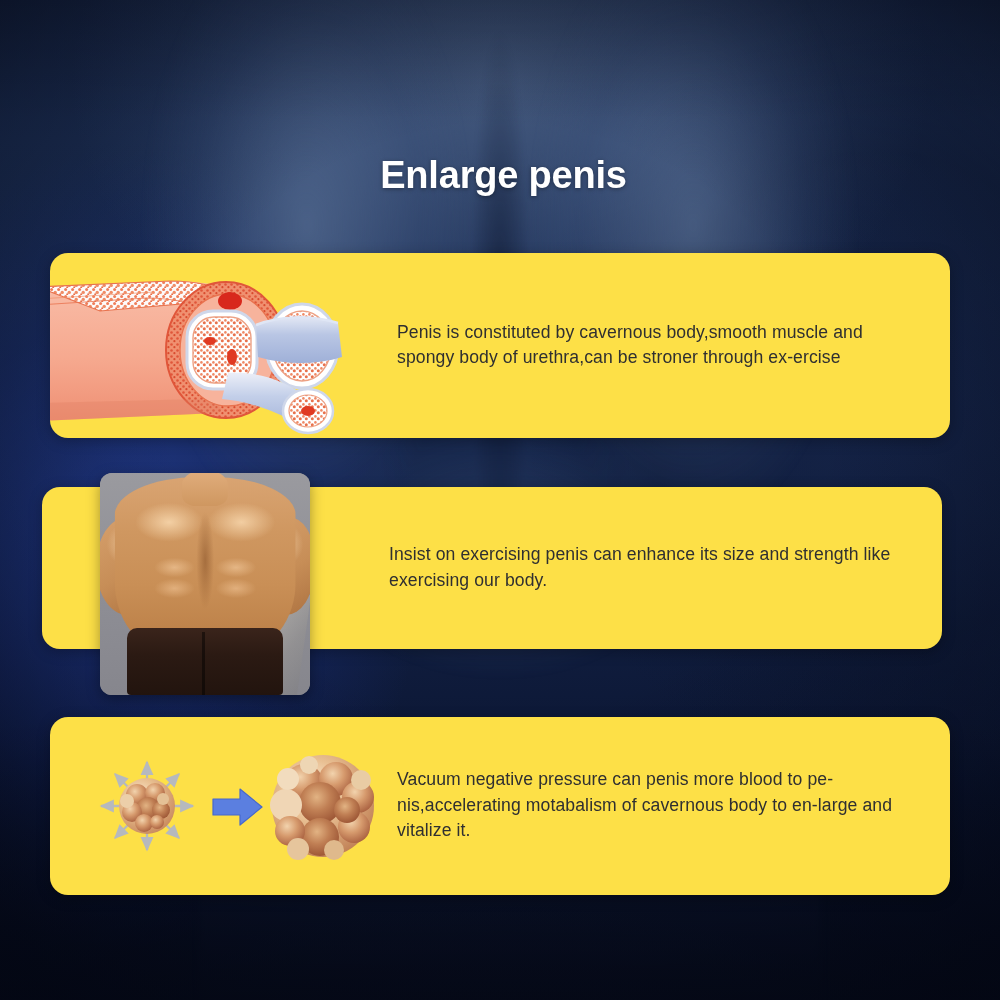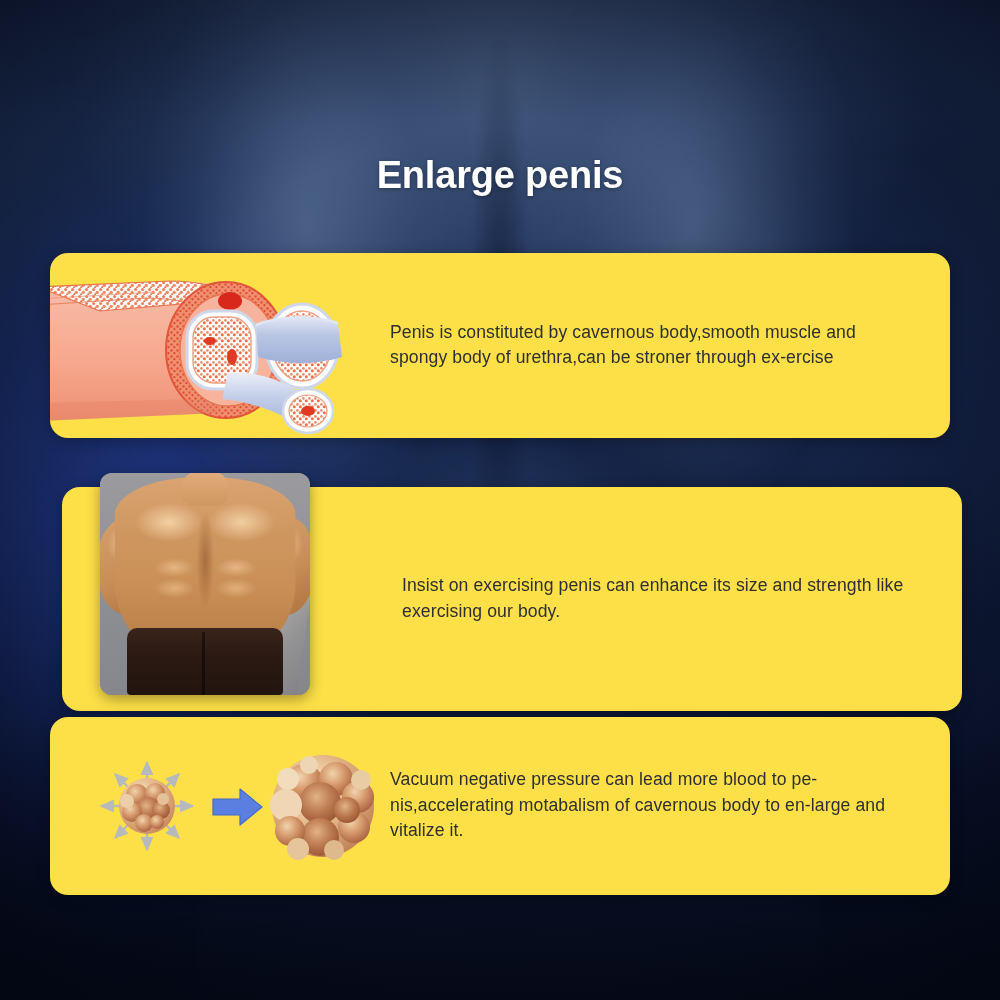--- a/index.html
+++ b/index.html
@@ -81,21 +81,21 @@
   .headline .l2 { display: block; }
 
   
   .card {
     position: absolute;
     background: #fde047;
     border-radius: 18px;
     box-shadow: 0 3px 14px rgba(0,0,0,0.28);
   }
   #card-1 { left: 50px; top: 253px; width: 900px; height: 185px; }
-  #card-2 { left: 62px; top: 487px; width: 900px; height: 224px; }
+  #card-2 { left: 42px; top: 487px; width: 900px; height: 162px; }
   #card-3 { left: 50px; top: 717px; width: 900px; height: 178px; }
 
   .card-text {
     position: absolute;
     left: 340px;
     right: 42px;
     top: 50%;
     transform: translateY(-50%);
     color: #2f2f31;
     font-size: 17.6px;
@@ -190,21 +190,21 @@
   }
 
   
   .cells {
     position: absolute;
     left: 8px; top: 0;
     width: 330px; height: 178px;
   }
   .cells svg { display: block; }
 
-  [data-bind] { white-space: pre-line; }
+  [data-bind] { white-space: pre-line; padding-left: 7px; }
 </style>
 </head>
 <body>
 
 <div id="page">
 
   <div class="bg-base"></div>
   <div class="bg-torso"></div>
   <div class="bg-shorts"></div>
   <div class="bg-vignette"></div>
@@ -384,16 +384,16 @@
           <circle cx="289" cy="93" r="13" fill="url(#lobeDark)"></circle>
           <circle cx="240" cy="132" r="11" fill="#e6c59c"></circle>
           <circle cx="276" cy="133" r="10" fill="#dfb98c"></circle>
           <circle cx="230" cy="62" r="11" fill="#f2dcbe"></circle>
           <circle cx="303" cy="63" r="10" fill="#e9cca4"></circle>
           <circle cx="251" cy="48" r="9" fill="#eed6b4"></circle>
         </g>
       </svg>
     </div>
 
-    <div class="card-text" data-bind="cards.2.text">Vacuum negative pressure can lead more blood to pe-nis,accelerating motabalism of cavernous body to en-large and vitalize it.</div>
+    <div class="card-text" data-bind="cards.2.text">Vacuum negative pressure can penis more blood to pe-nis,accelerating motabalism of cavernous body to en-large and vitalize it.</div>
   </div>
 
 </div>
 
 </body></html>

